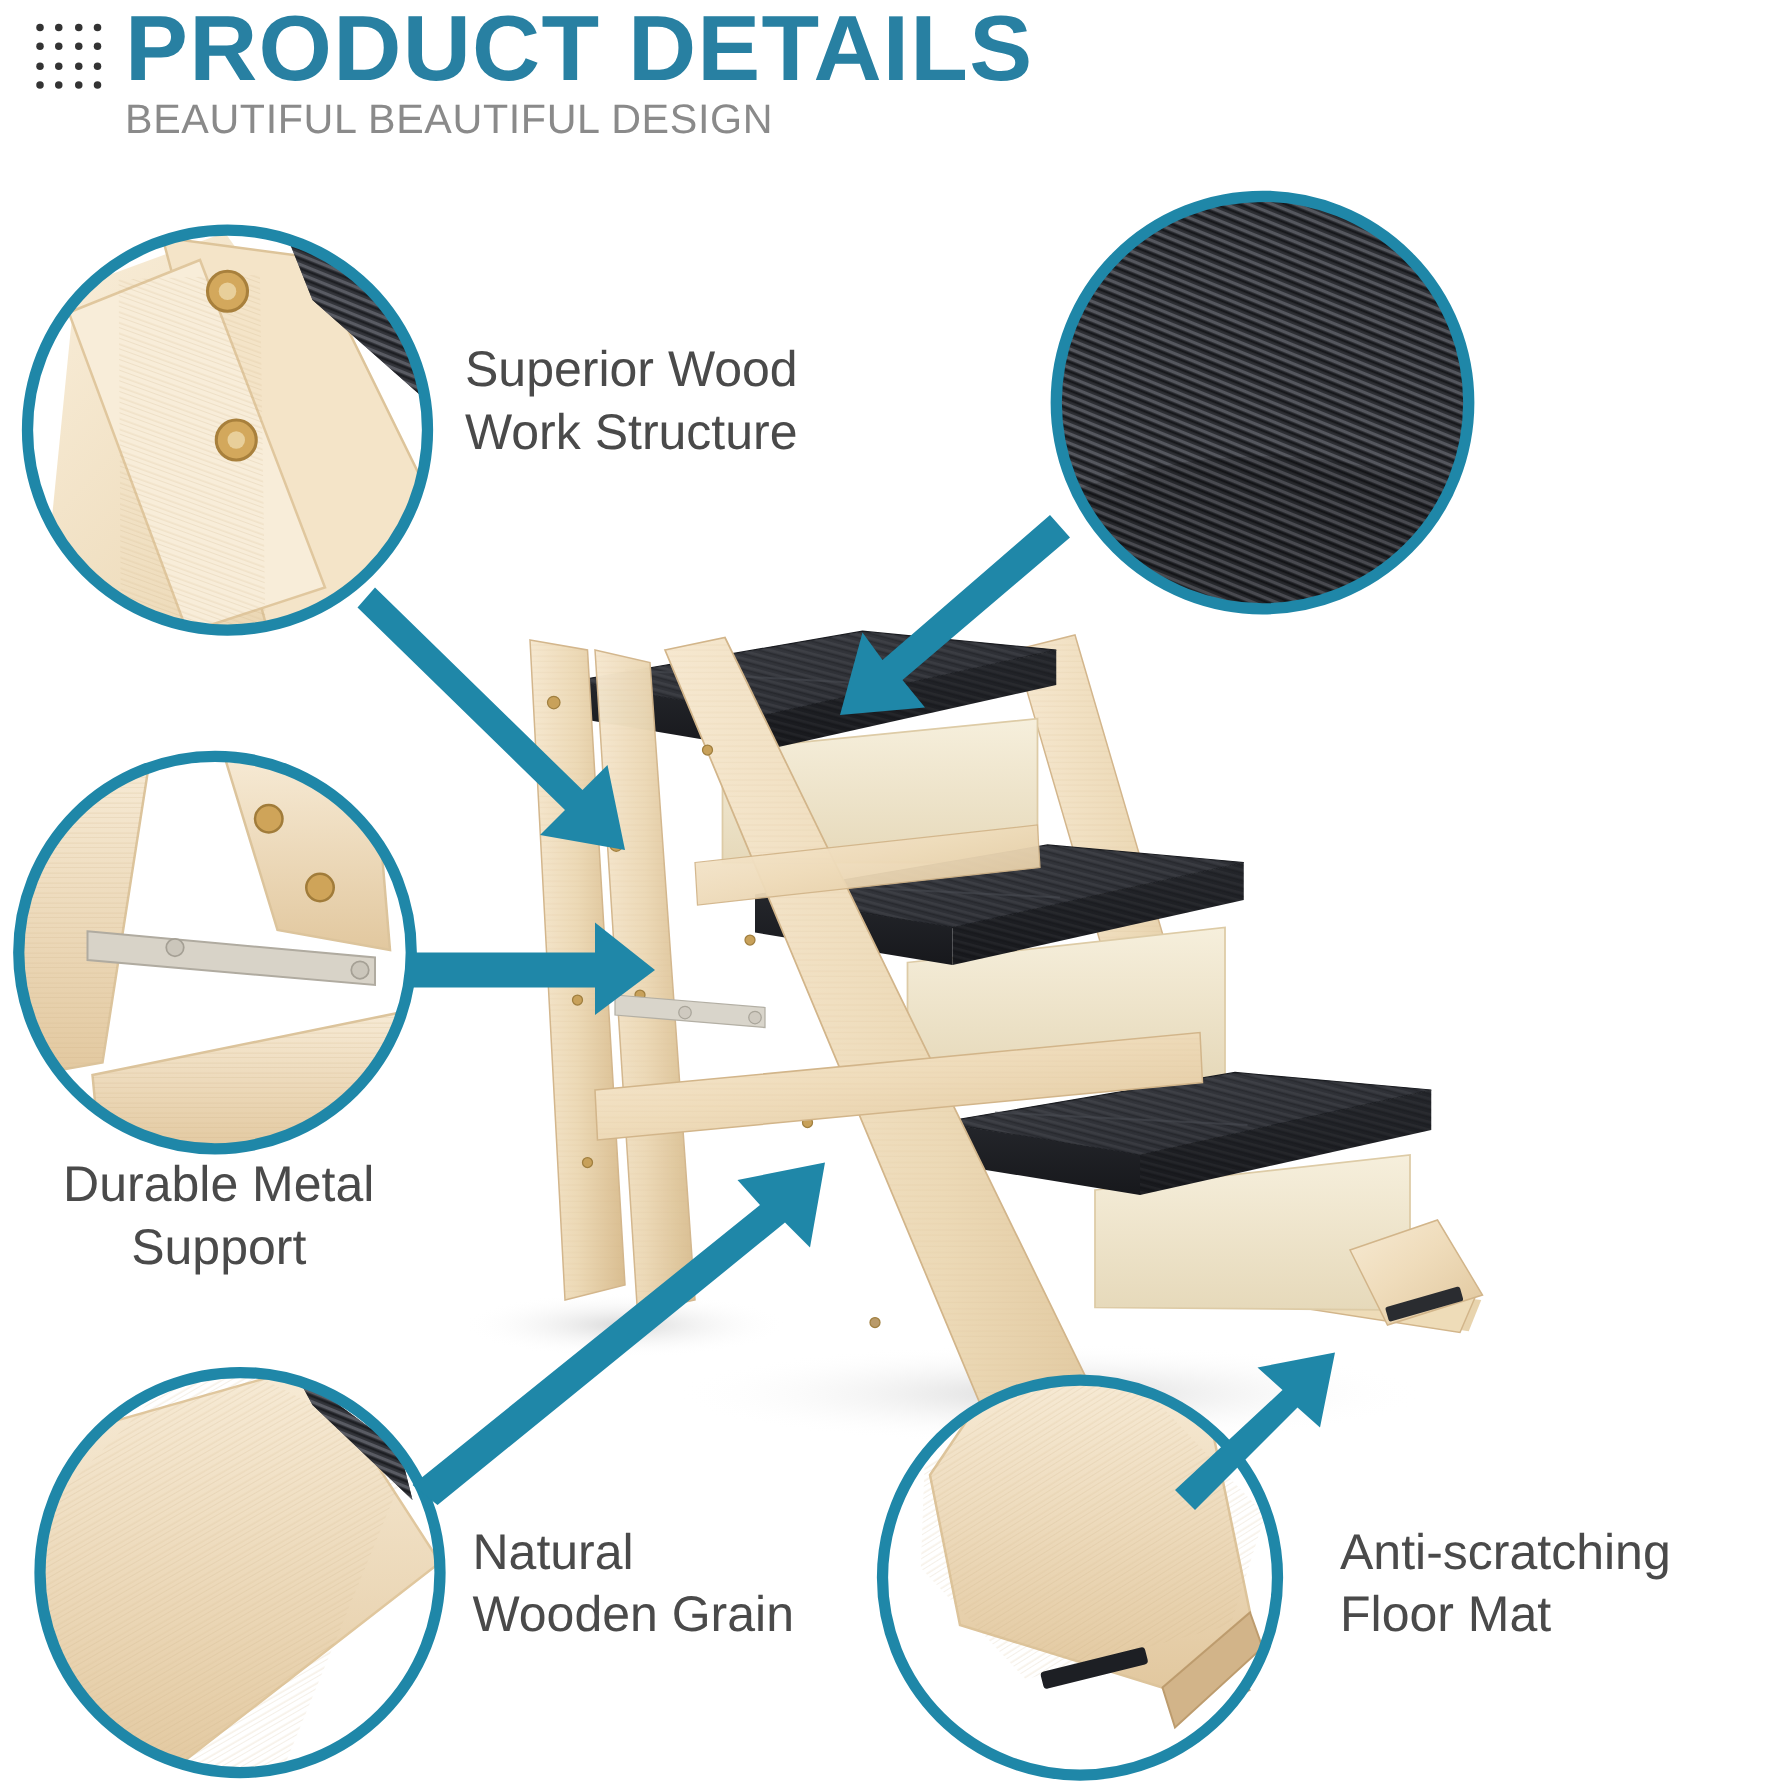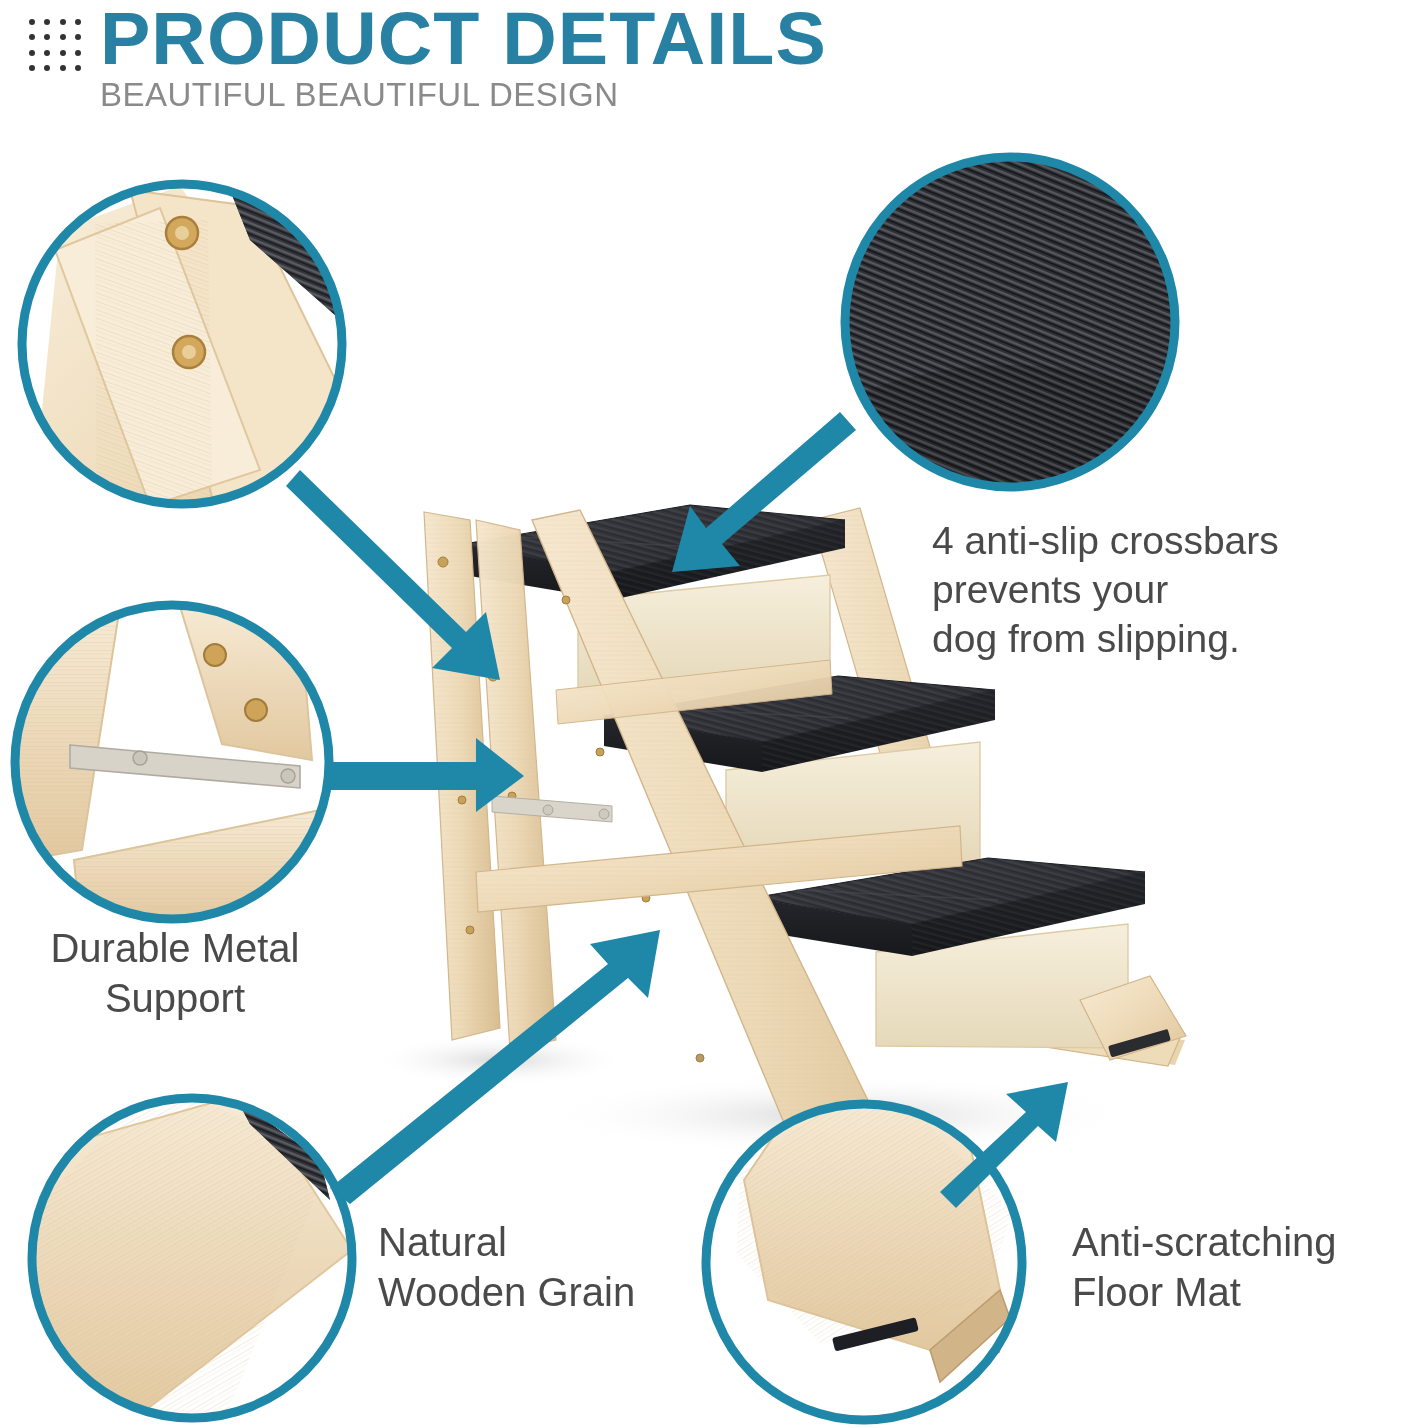--- a/index.html
+++ b/index.html
@@ -342,24 +342,23 @@
       <g>
         <path d="M330 1188 L608 964 L590 944 L660 930 L648 998 L628 978 L350 1204 Z"></path>
       </g>
 
       <g>
         <path d="M940 1192 L1026 1112 L1006 1094 L1068 1082 L1056 1142 L1038 1126 L956 1208 Z"></path>
       </g>
     </g>
   </svg>
 
-
-  <div class="label" id="label-crossbars">4 anti-slip crossbars
-prevents your
-dog from slipping.</div>
+  <div class="label" id="label-wood">Superior Wood
+Work Structure</div>
+
 
   <div class="label" id="label-metal">Durable Metal
 Support</div>
 
   <div class="label" id="label-grain">Natural
 Wooden Grain</div>
 
   <div class="label" id="label-mat">Anti-scratching
 Floor Mat</div>
 

